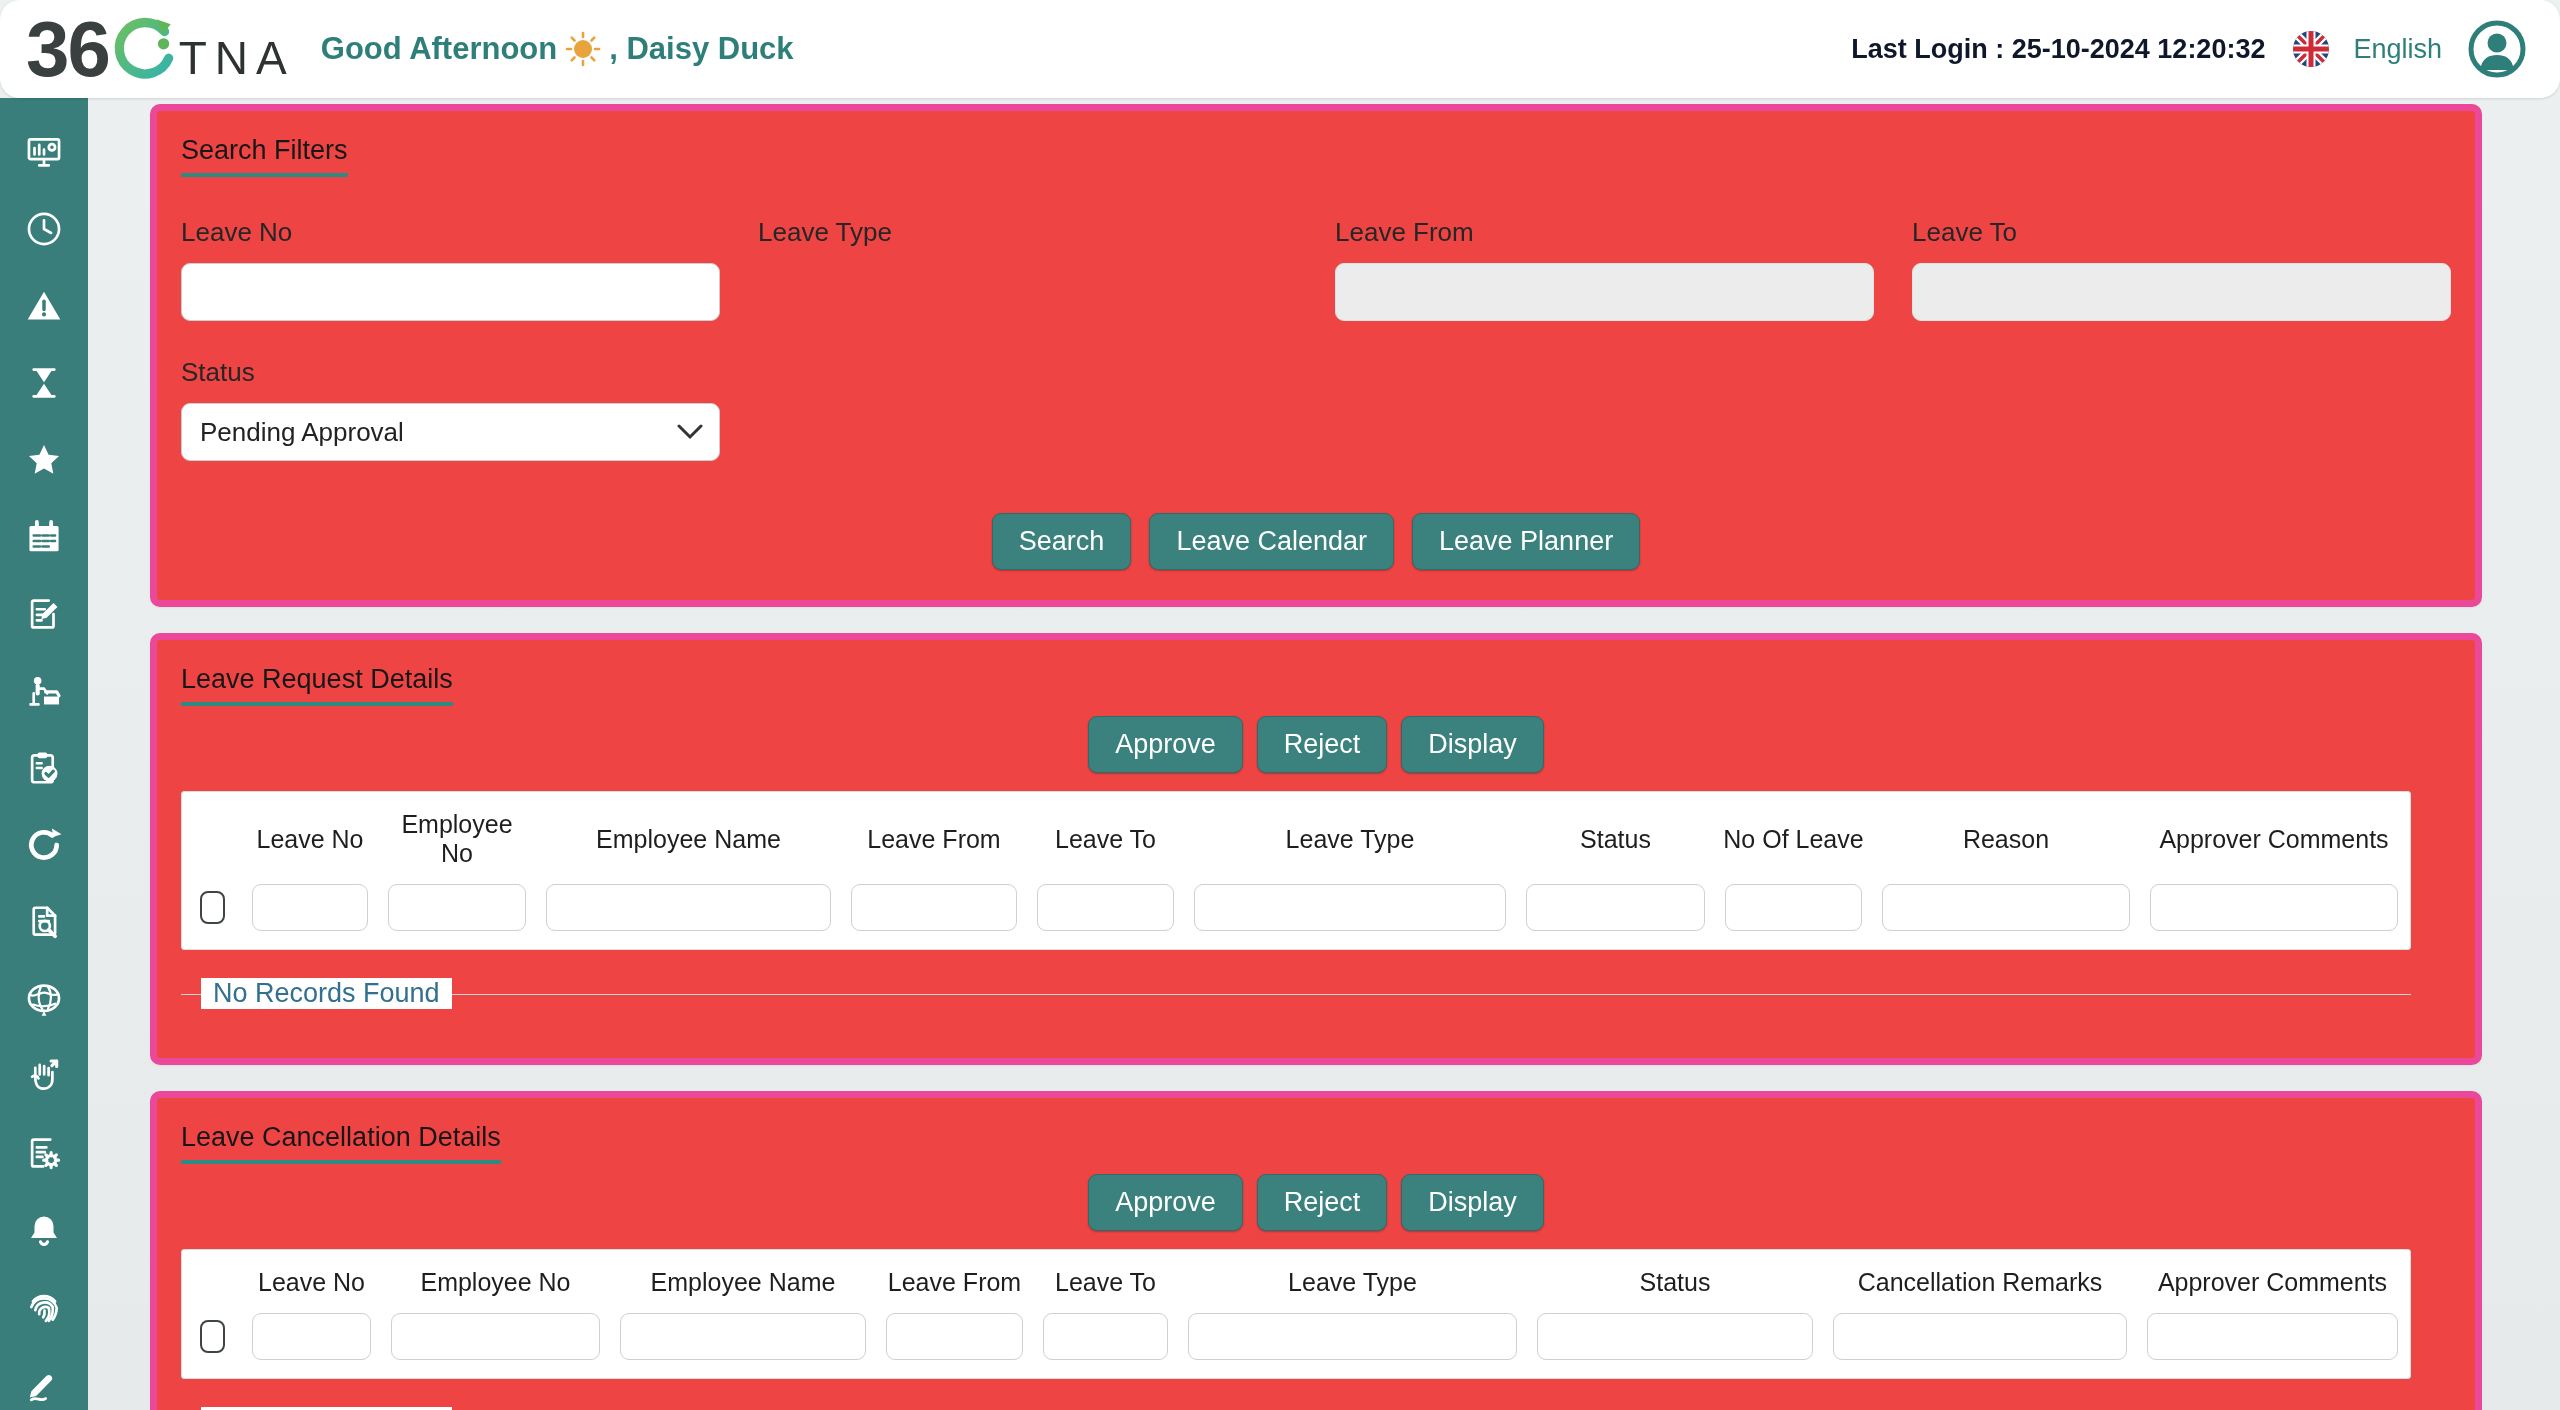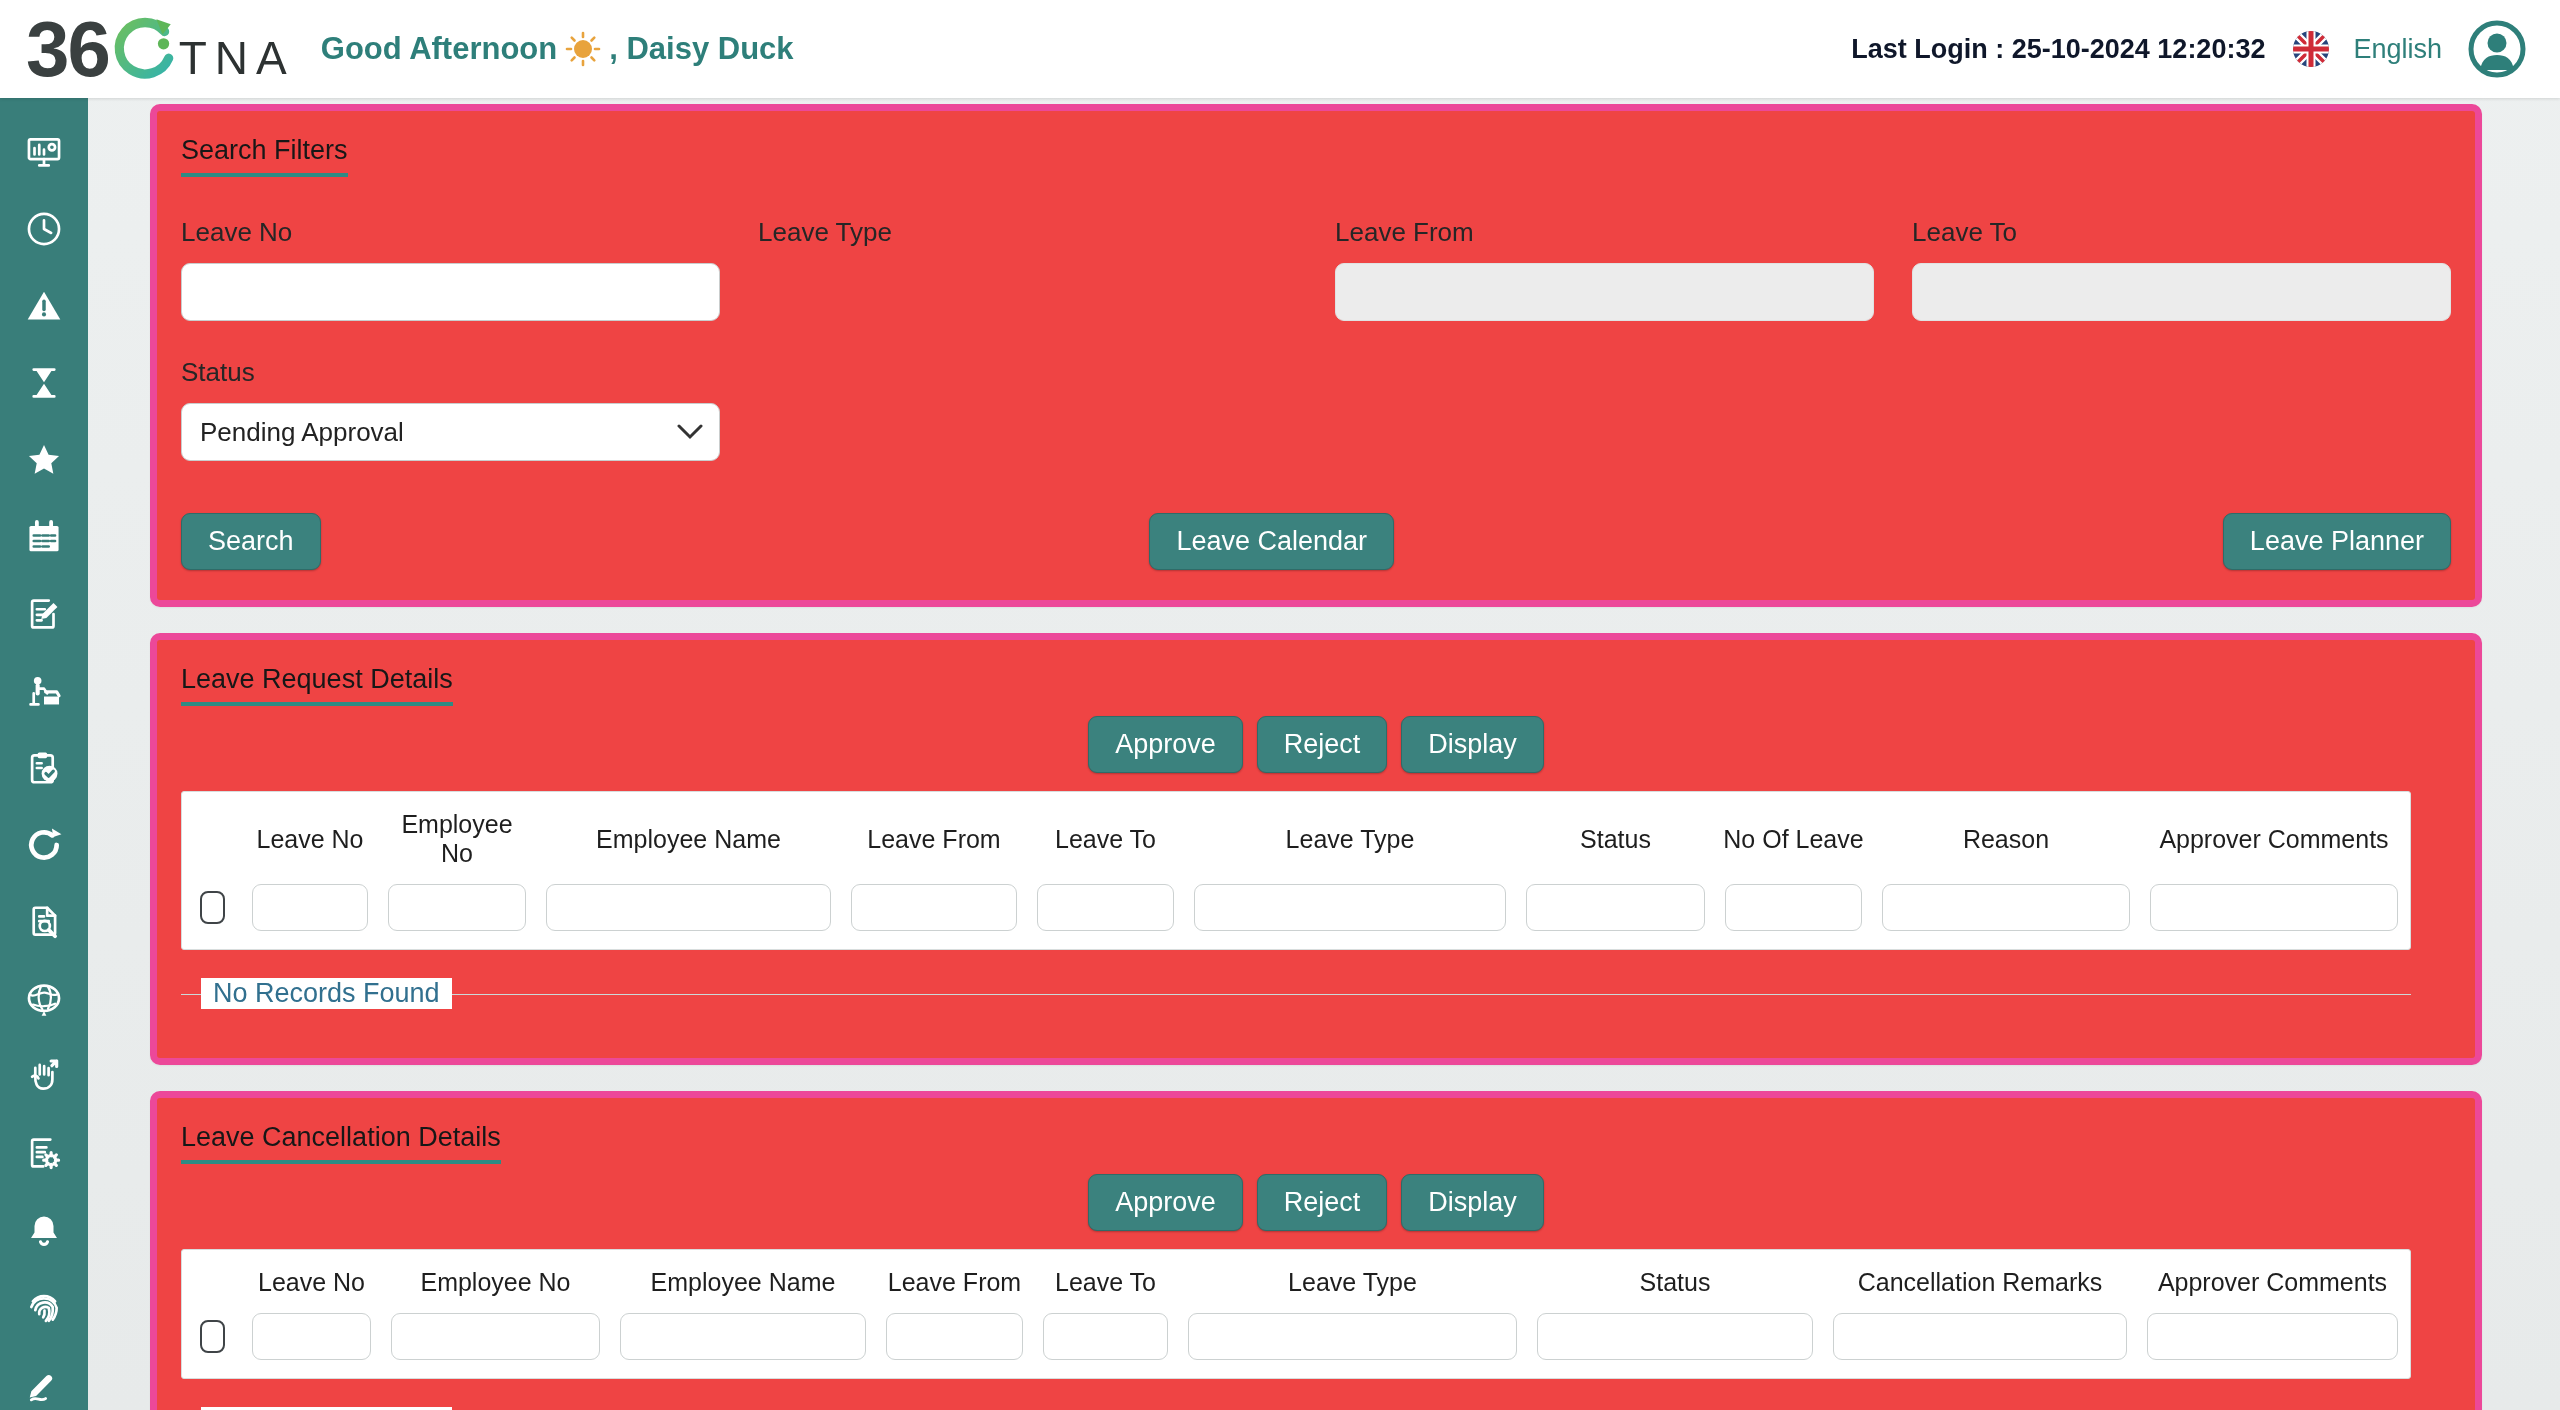--- a/index.html
+++ b/index.html
@@ -9,20 +9,21 @@
     background: linear-gradient(#edf0f0, #e7eaea);
     overflow: hidden;
     color:#222;
   }
   
   .topbar {
     position: fixed; top:0; left:0; right:0; height:98px;
     background:#fff; display:flex; align-items:center;
     padding:0 34px 0 26px; z-index:10;
     box-shadow:0 1px 3px rgba(0,0,0,.12);
+    border-radius:20px;
   }
   .logo { display:flex; align-items:center; }
   .logo .n36 { font-size:78px; font-weight:bold; color:#3a4040; letter-spacing:-2px; }
   .logo svg { margin:0 2px 0 2px; }
   .logo .tna { font-size:46px; color:#2d3232; letter-spacing:8px; margin-top:18px; }
   .greeting { display:flex; align-items:center; gap:8px; margin-left:26px;
     font-size:31px; font-weight:bold; color:#2e7f7a; }
   .top-right { margin-left:auto; display:flex; align-items:center; gap:26px; }
   .last-login { font-size:27px; font-weight:bold; color:#0f172a; }
   .lang { display:flex; align-items:center; gap:22px; font-size:27px; color:#2e7f7a; cursor:pointer; }
@@ -56,21 +57,21 @@
   
   .fgrid { display:grid; grid-template-columns:repeat(4,1fr); column-gap:38px; row-gap:36px; margin-top:40px; }
   .flabel { font-size:26px; color:#262626; margin-bottom:15px; }
   .tinput, .selbox {
     width:100%; height:58px; border:1px solid #c9cdcd; border-radius:9px;
     font-size:26px; padding:0 18px; background:#fff; font-family:inherit; color:#222;
   }
   .tinput:disabled { background:#ececec; border-color:#dfe2e2; }
   .selbox { position:relative; display:flex; align-items:center; cursor:pointer; }
   .selbox .chev { position:absolute; right:16px; }
-  .btnrow { display:flex; justify-content:space-between; gap:18px; margin-top:52px; }
+  .btnrow { display:flex; justify-content:center; gap:18px; margin-top:52px; }
   .btn {
     background:#3b827e; color:#fff; border:1px solid #2f6b68; border-radius:9px;
     font-size:27px; padding:12px 26px; cursor:pointer; font-family:inherit;
     box-shadow:0 1px 2px rgba(0,0,0,.25);
   }
   .actrow { display:flex; justify-content:center; gap:14px; margin-top:10px; }
 
   
   .dtable { width:2230px; border:1px solid #d8dddd; border-radius:3px; margin-top:18px; background:#fff; }
   .trow { display:grid; align-items:center; }

